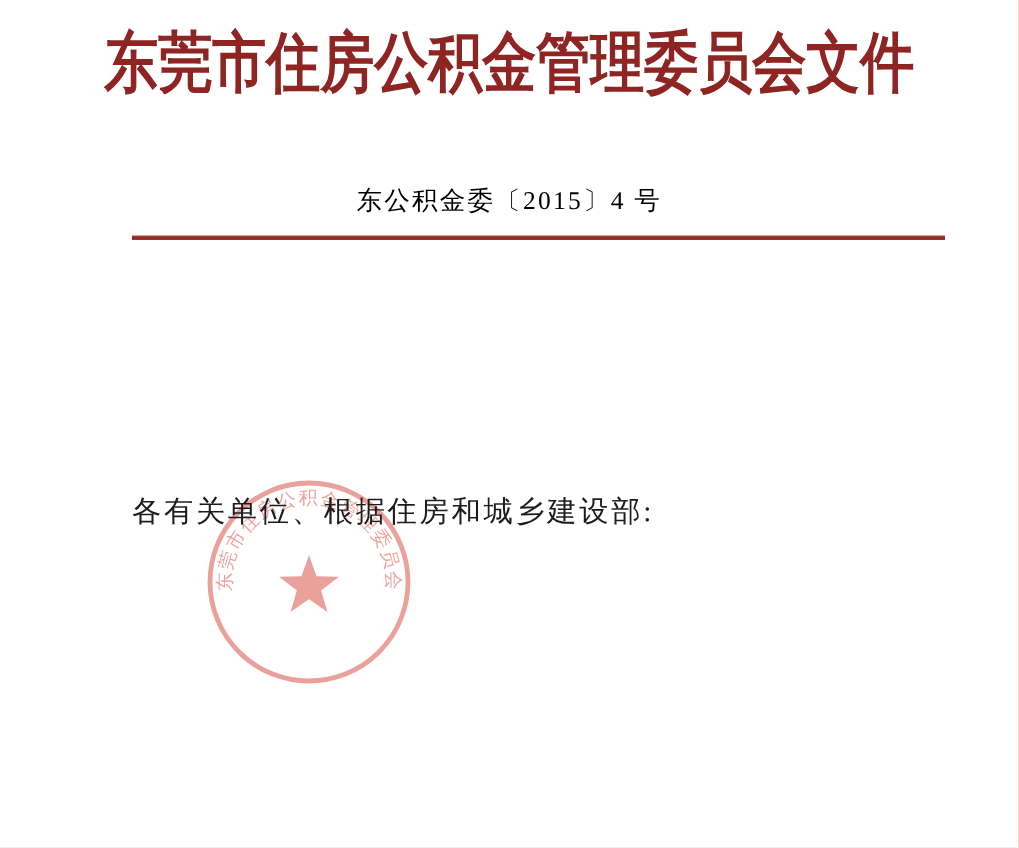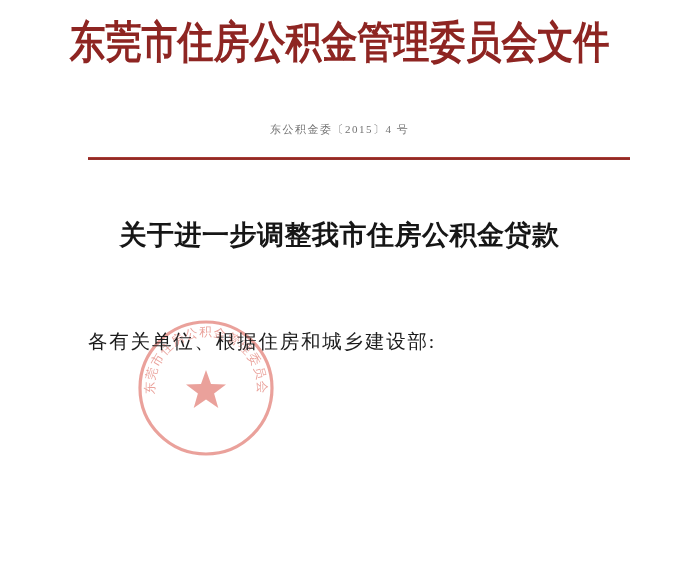--- a/index.html
+++ b/index.html
@@ -21,22 +21,22 @@
     color:#8e2522;
     letter-spacing:0px;
     transform:scaleY(1.22);
     transform-origin:top center;
     white-space:nowrap;
   }
   .doc-number{
     position:absolute;
     top:122px;left:0;right:0;
     text-align:center;
-    font-size:11px;
-    color:#737373;
+    font-size:17px;
+    color:#000000;
     letter-spacing:1.5px;
   }
   .red-rule{
     position:absolute;
     top:157px;left:88px;
     width:542px;height:3px;
     background:linear-gradient(to bottom,#b2443d 0%,#8c2420 60%,#a03a34 100%);
   }
   .doc-title{
     position:absolute;
@@ -88,20 +88,19 @@
       <path id="sealArc" d="M 70 70 m -52 0 a 52 52 0 1 1 104 0 a 52 52 0 1 1 -104 0" fill="none"></path>
     </defs>
     <circle cx="70" cy="70" r="66" fill="none" stroke="#d9564a" stroke-width="3.2"></circle>
     <polygon fill="#d9564a" points="70,52 75,66.1 90,66.5 78.1,75.6 82.3,90 70,81.5 57.7,90 61.9,75.6 50,66.5 65,66.1"></polygon>
     <text font-size="12.5" fill="#d9564a" letter-spacing="1" font-family="Liberation Serif, DejaVu Serif, serif" text-anchor="middle">
       <textPath href="#sealArc" startOffset="25%">东莞市住房公积金管理委员会</textPath>
     </text>
   </svg>
 
   <div class="doc-title">
-    <div>关于进一步调整我市住房公积金贷款</div>
   </div>
 
   <div class="body-block">
     <p>各有关单位、根据住房和城乡建设部:</p>
   </div>
 
 </div>
 
 </body></html>

